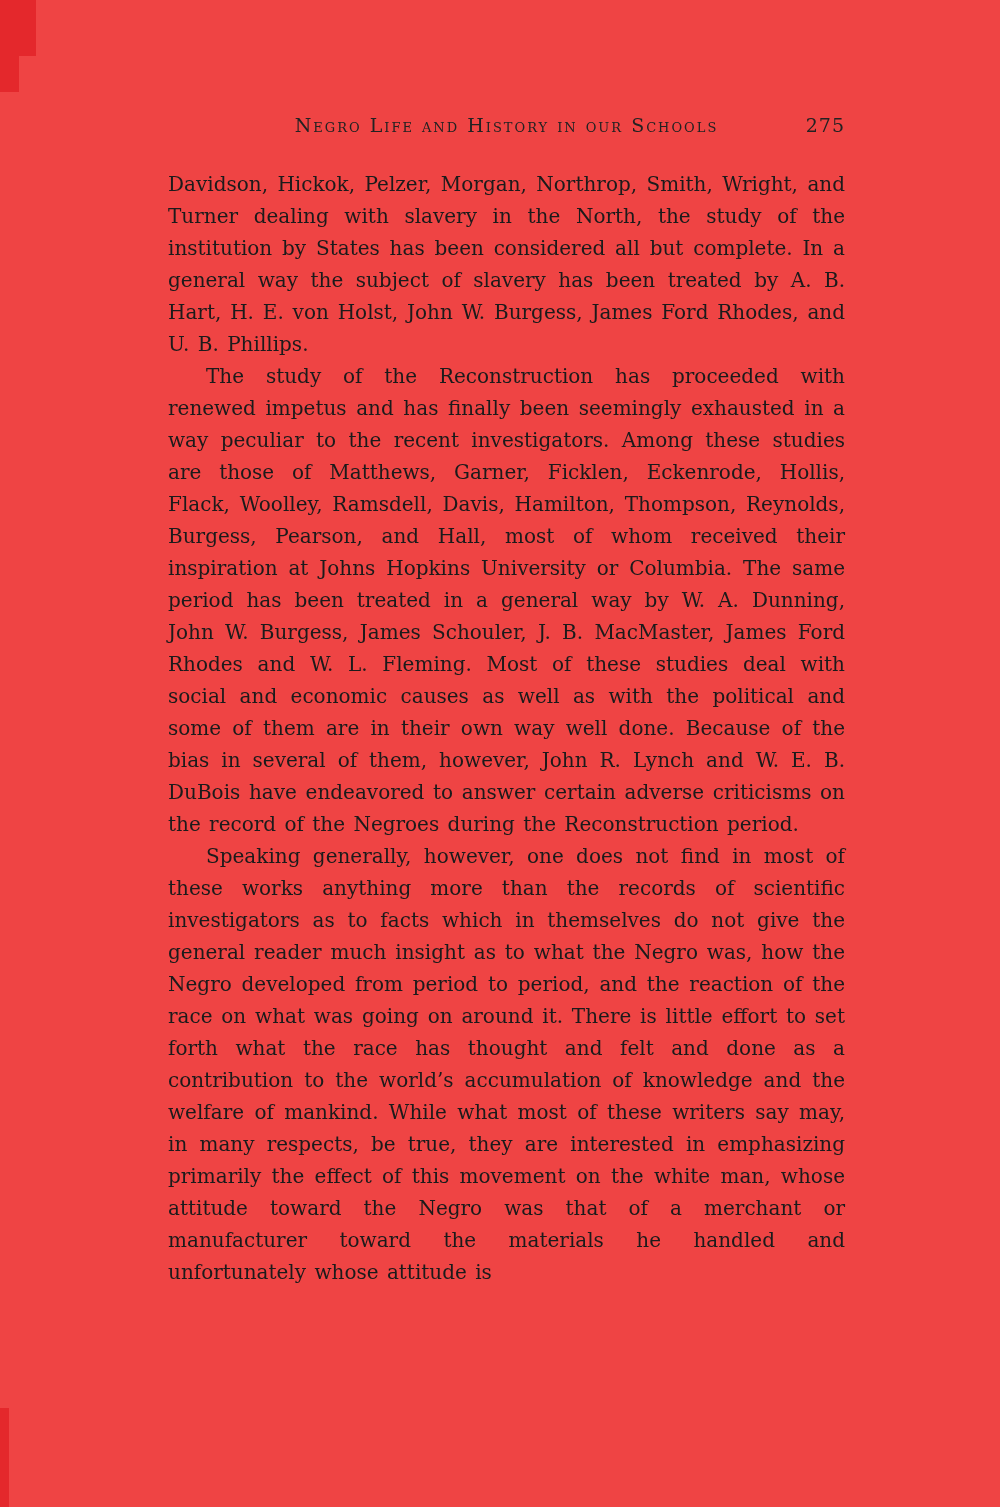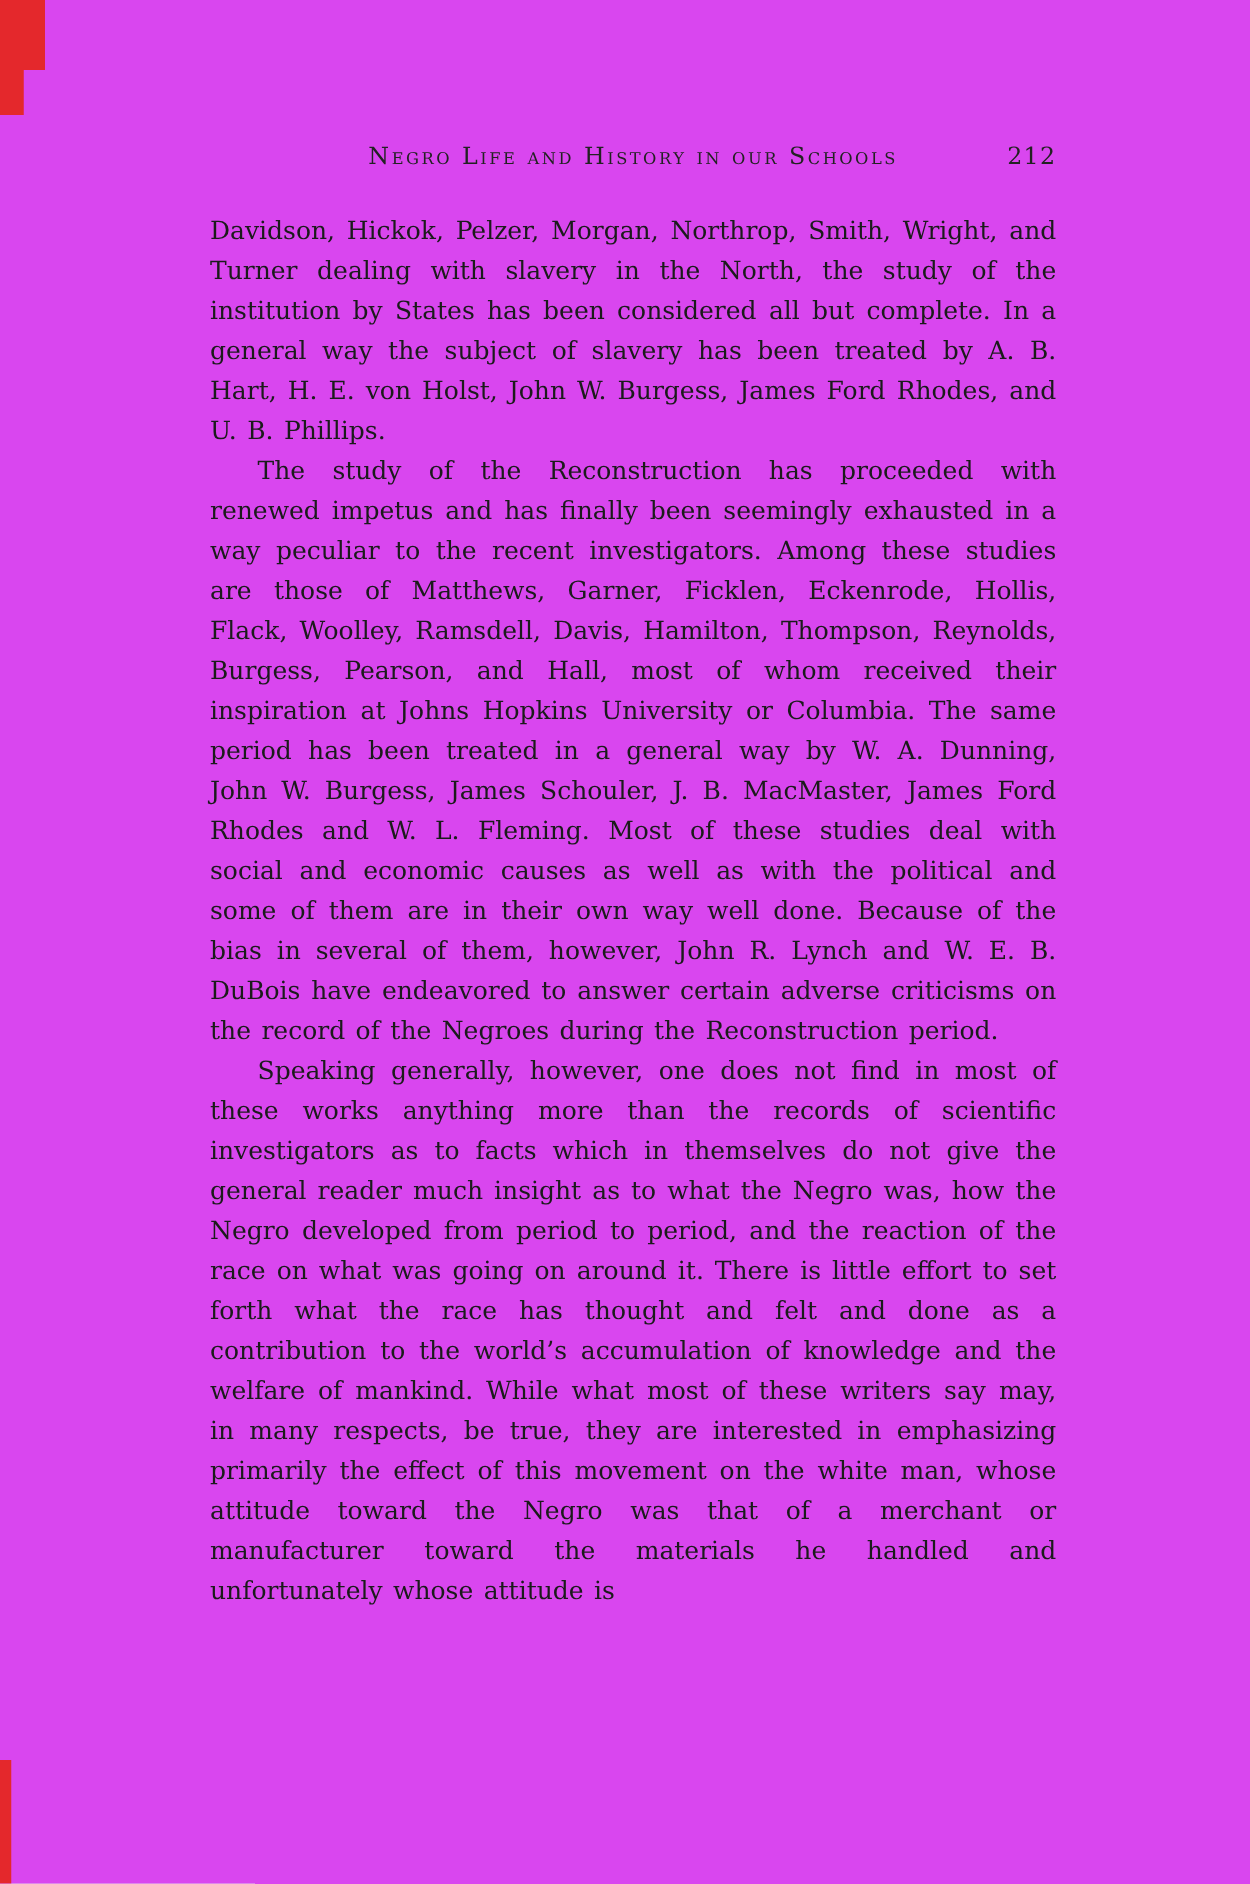--- a/index.html
+++ b/index.html
@@ -7,21 +7,21 @@
   html, body {
     background: #e9e9e7;
     font-family: "DejaVu Serif", serif;
   }
 
   .page {
     position: relative;
     width: 1000px;
     height: 1507px;
     margin: 0 auto;
-    background: #d946ef;
+    background: #ef4444;
     overflow: hidden;
     color: #1e1e1e;
   }
 
   
   .artifact { position: absolute; background: #e4282c; }
   .artifact-top-1 { left: 0; top: 0; width: 36px; height: 56px; }
   .artifact-top-2 { left: 0; top: 56px; width: 19px; height: 36px; }
   .artifact-bottom { left: 0; top: 1408px; width: 9px; height: 99px; }
 
@@ -68,21 +68,21 @@
 <div class="page">
 
   <div class="artifact artifact-top-1"></div>
   <div class="artifact artifact-top-2"></div>
   <div class="artifact artifact-bottom"></div>
 
   <div class="content">
 
     <div class="header">
       <span class="title">Negro Life and History in our Schools</span>
-      <span class="page-number">212</span>
+      <span class="page-number">275</span>
     </div>
 
     <div class="body-text">
       <p class="para no-indent">Davidson, Hickok, Pelzer, Morgan, Northrop, Smith, Wright, and Turner dealing with slavery in the North, the study of the institution by States has been considered all but complete.  In a general way the subject of slavery has been treated by A. B. Hart, H. E. von Holst, John W. Burgess, James Ford Rhodes, and U. B. Phillips.</p>
       <p class="para">The study of the Reconstruction has proceeded with renewed impetus and has finally been seemingly exhausted in a way peculiar to the recent investigators.  Among these studies are those of Matthews, Garner, Ficklen, Eckenrode, Hollis, Flack, Woolley, Ramsdell, Davis, Hamilton, Thompson, Reynolds, Burgess, Pearson, and Hall, most of whom received their inspiration at Johns Hopkins University or Columbia.  The same period has been treated in a general way by W. A. Dunning, John W. Burgess, James Schouler, J. B. MacMaster, James Ford Rhodes and W. L. Fleming.  Most of these studies deal with social and economic causes as well as with the political and some of them are in their own way well done.  Because of the bias in several of them, however, John R. Lynch and W. E. B. DuBois have endeavored to answer certain adverse criticisms on the record of the Negroes during the Reconstruction period.</p>
       <p class="para">Speaking generally, however, one does not find in most of these works anything more than the records of scientific investigators as to facts which in themselves do not give the general reader much insight as to what the Negro was, how the Negro developed from period to period, and the reaction of the race on what was going on around it.  There is little effort to set forth what the race has thought and felt and done as a contribution to the world’s accumulation of knowledge and the welfare of mankind.  While what most of these writers say may, in many respects, be true, they are interested in emphasizing primarily the effect of this movement on the white man, whose attitude toward the Negro was that of a merchant or manufacturer toward the materials he handled and unfortunately whose attitude is</p>
     </div>
 
   </div>
 </div>

